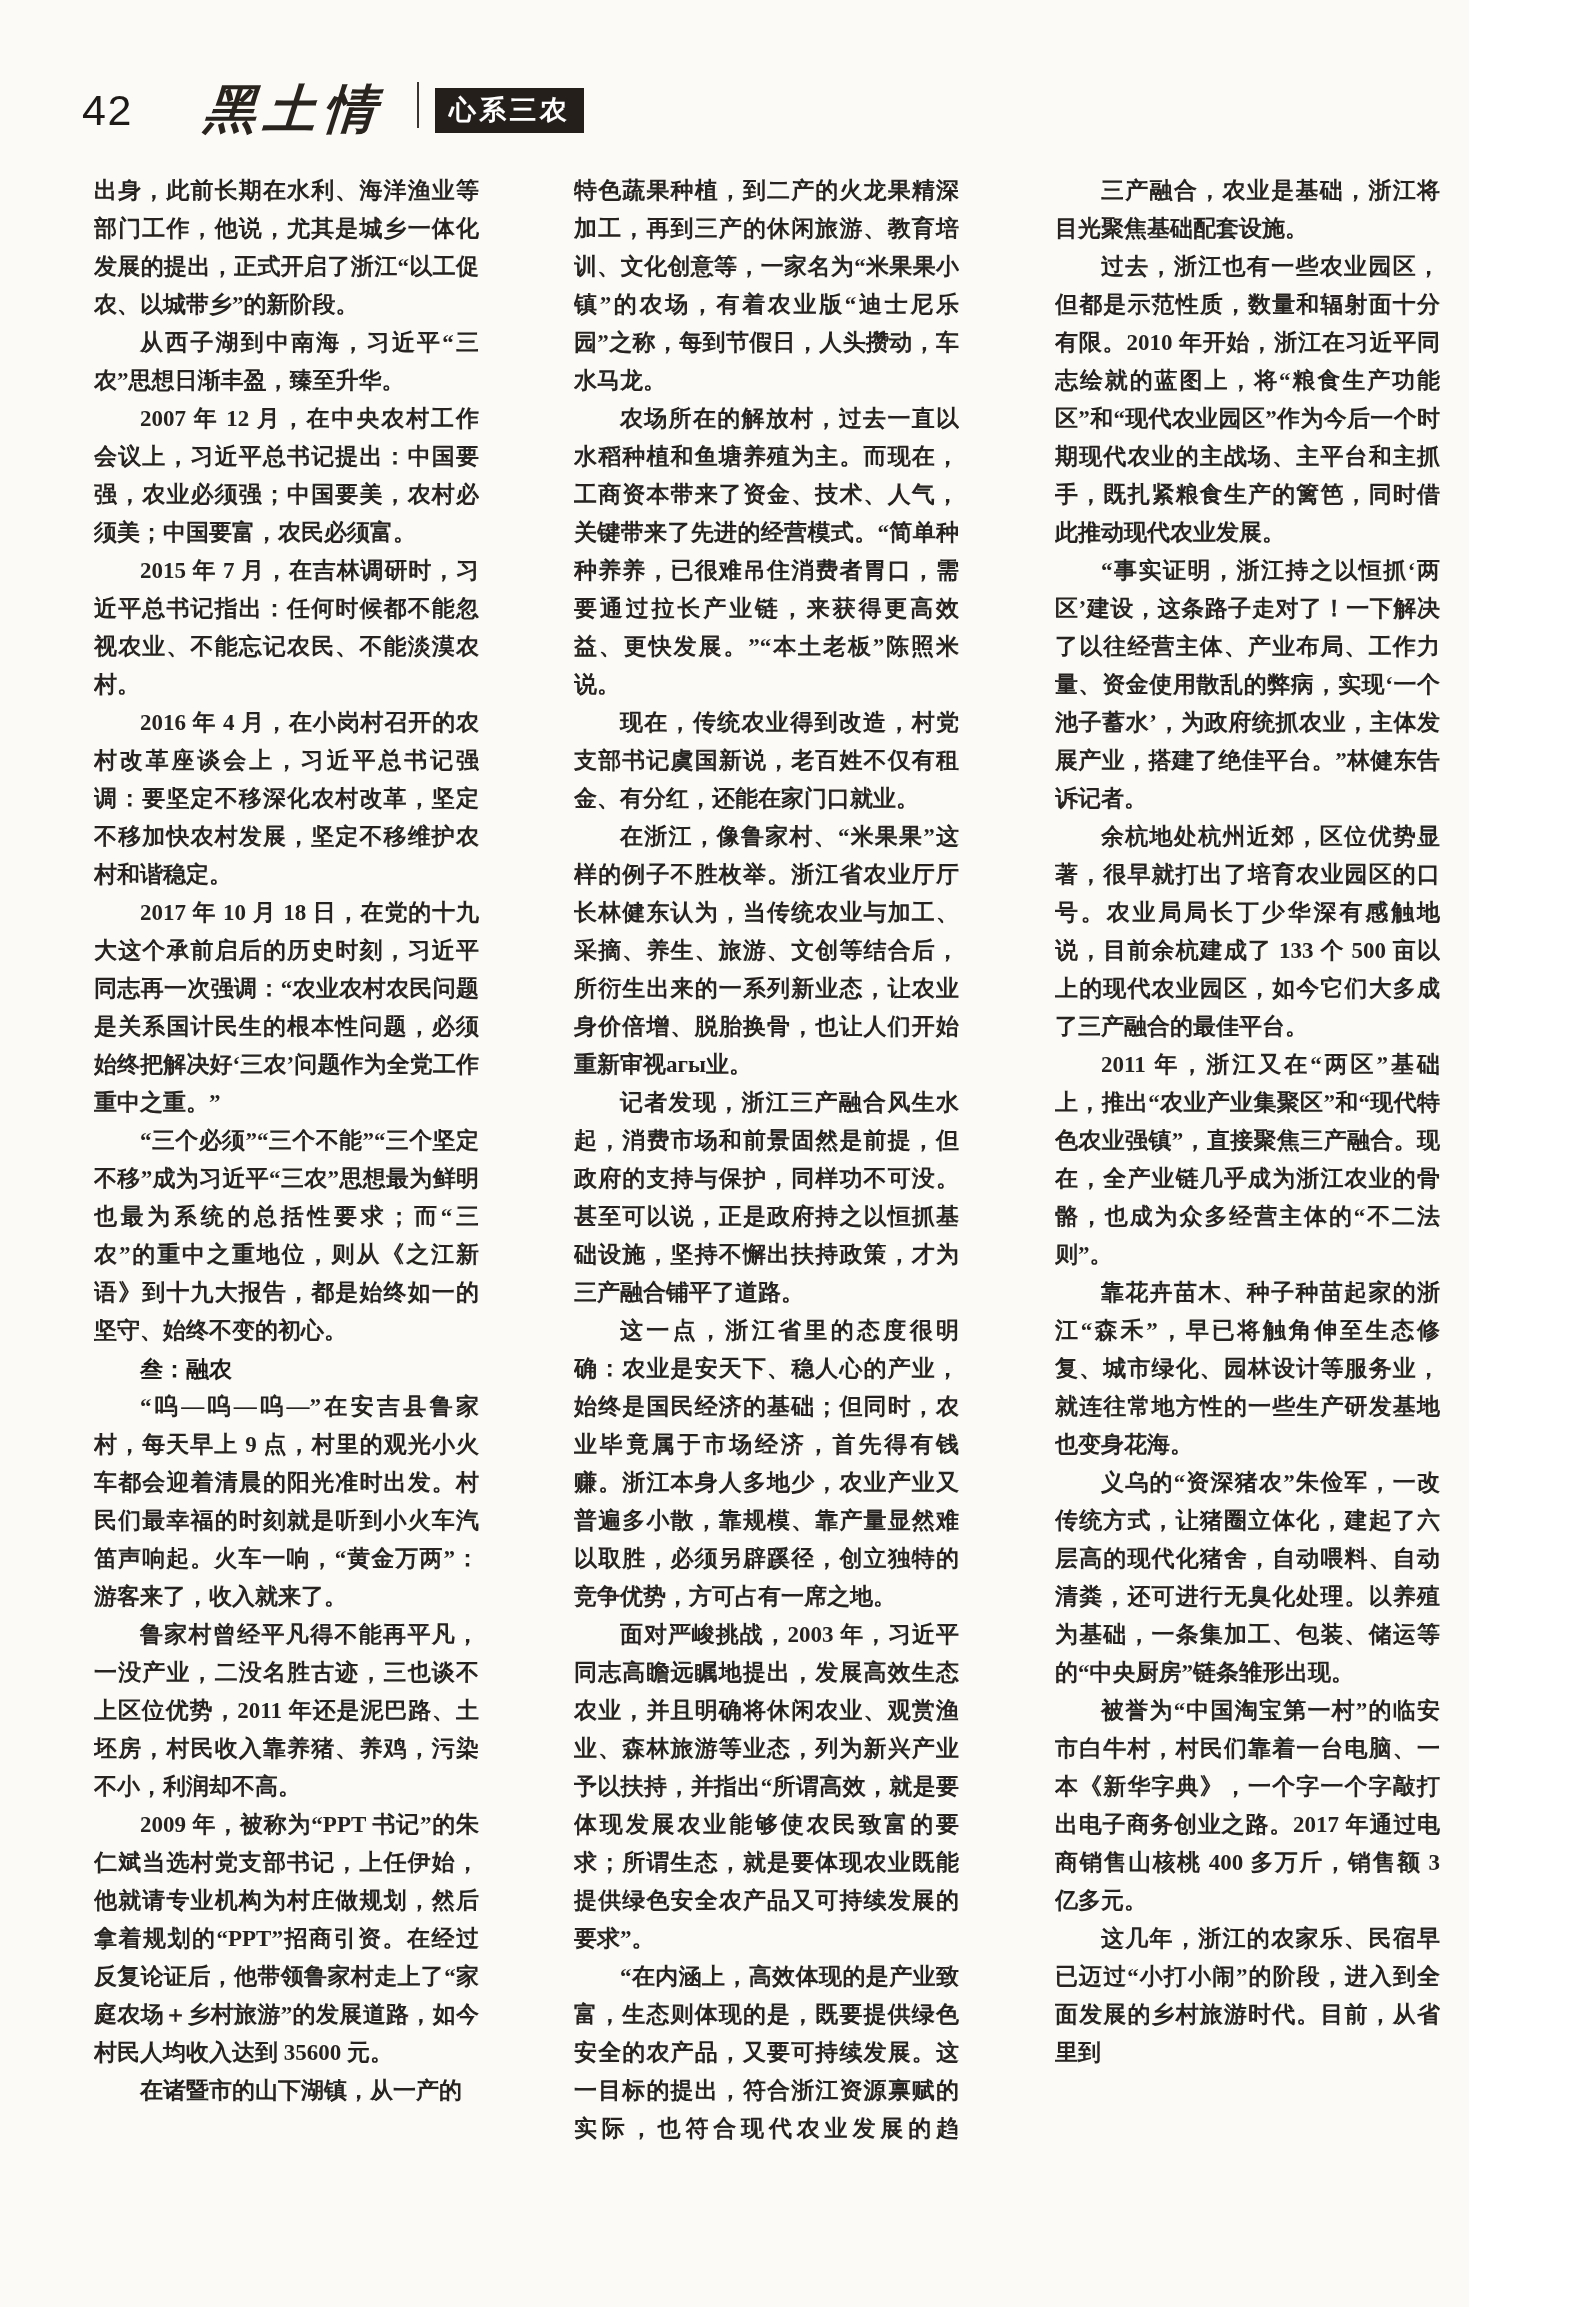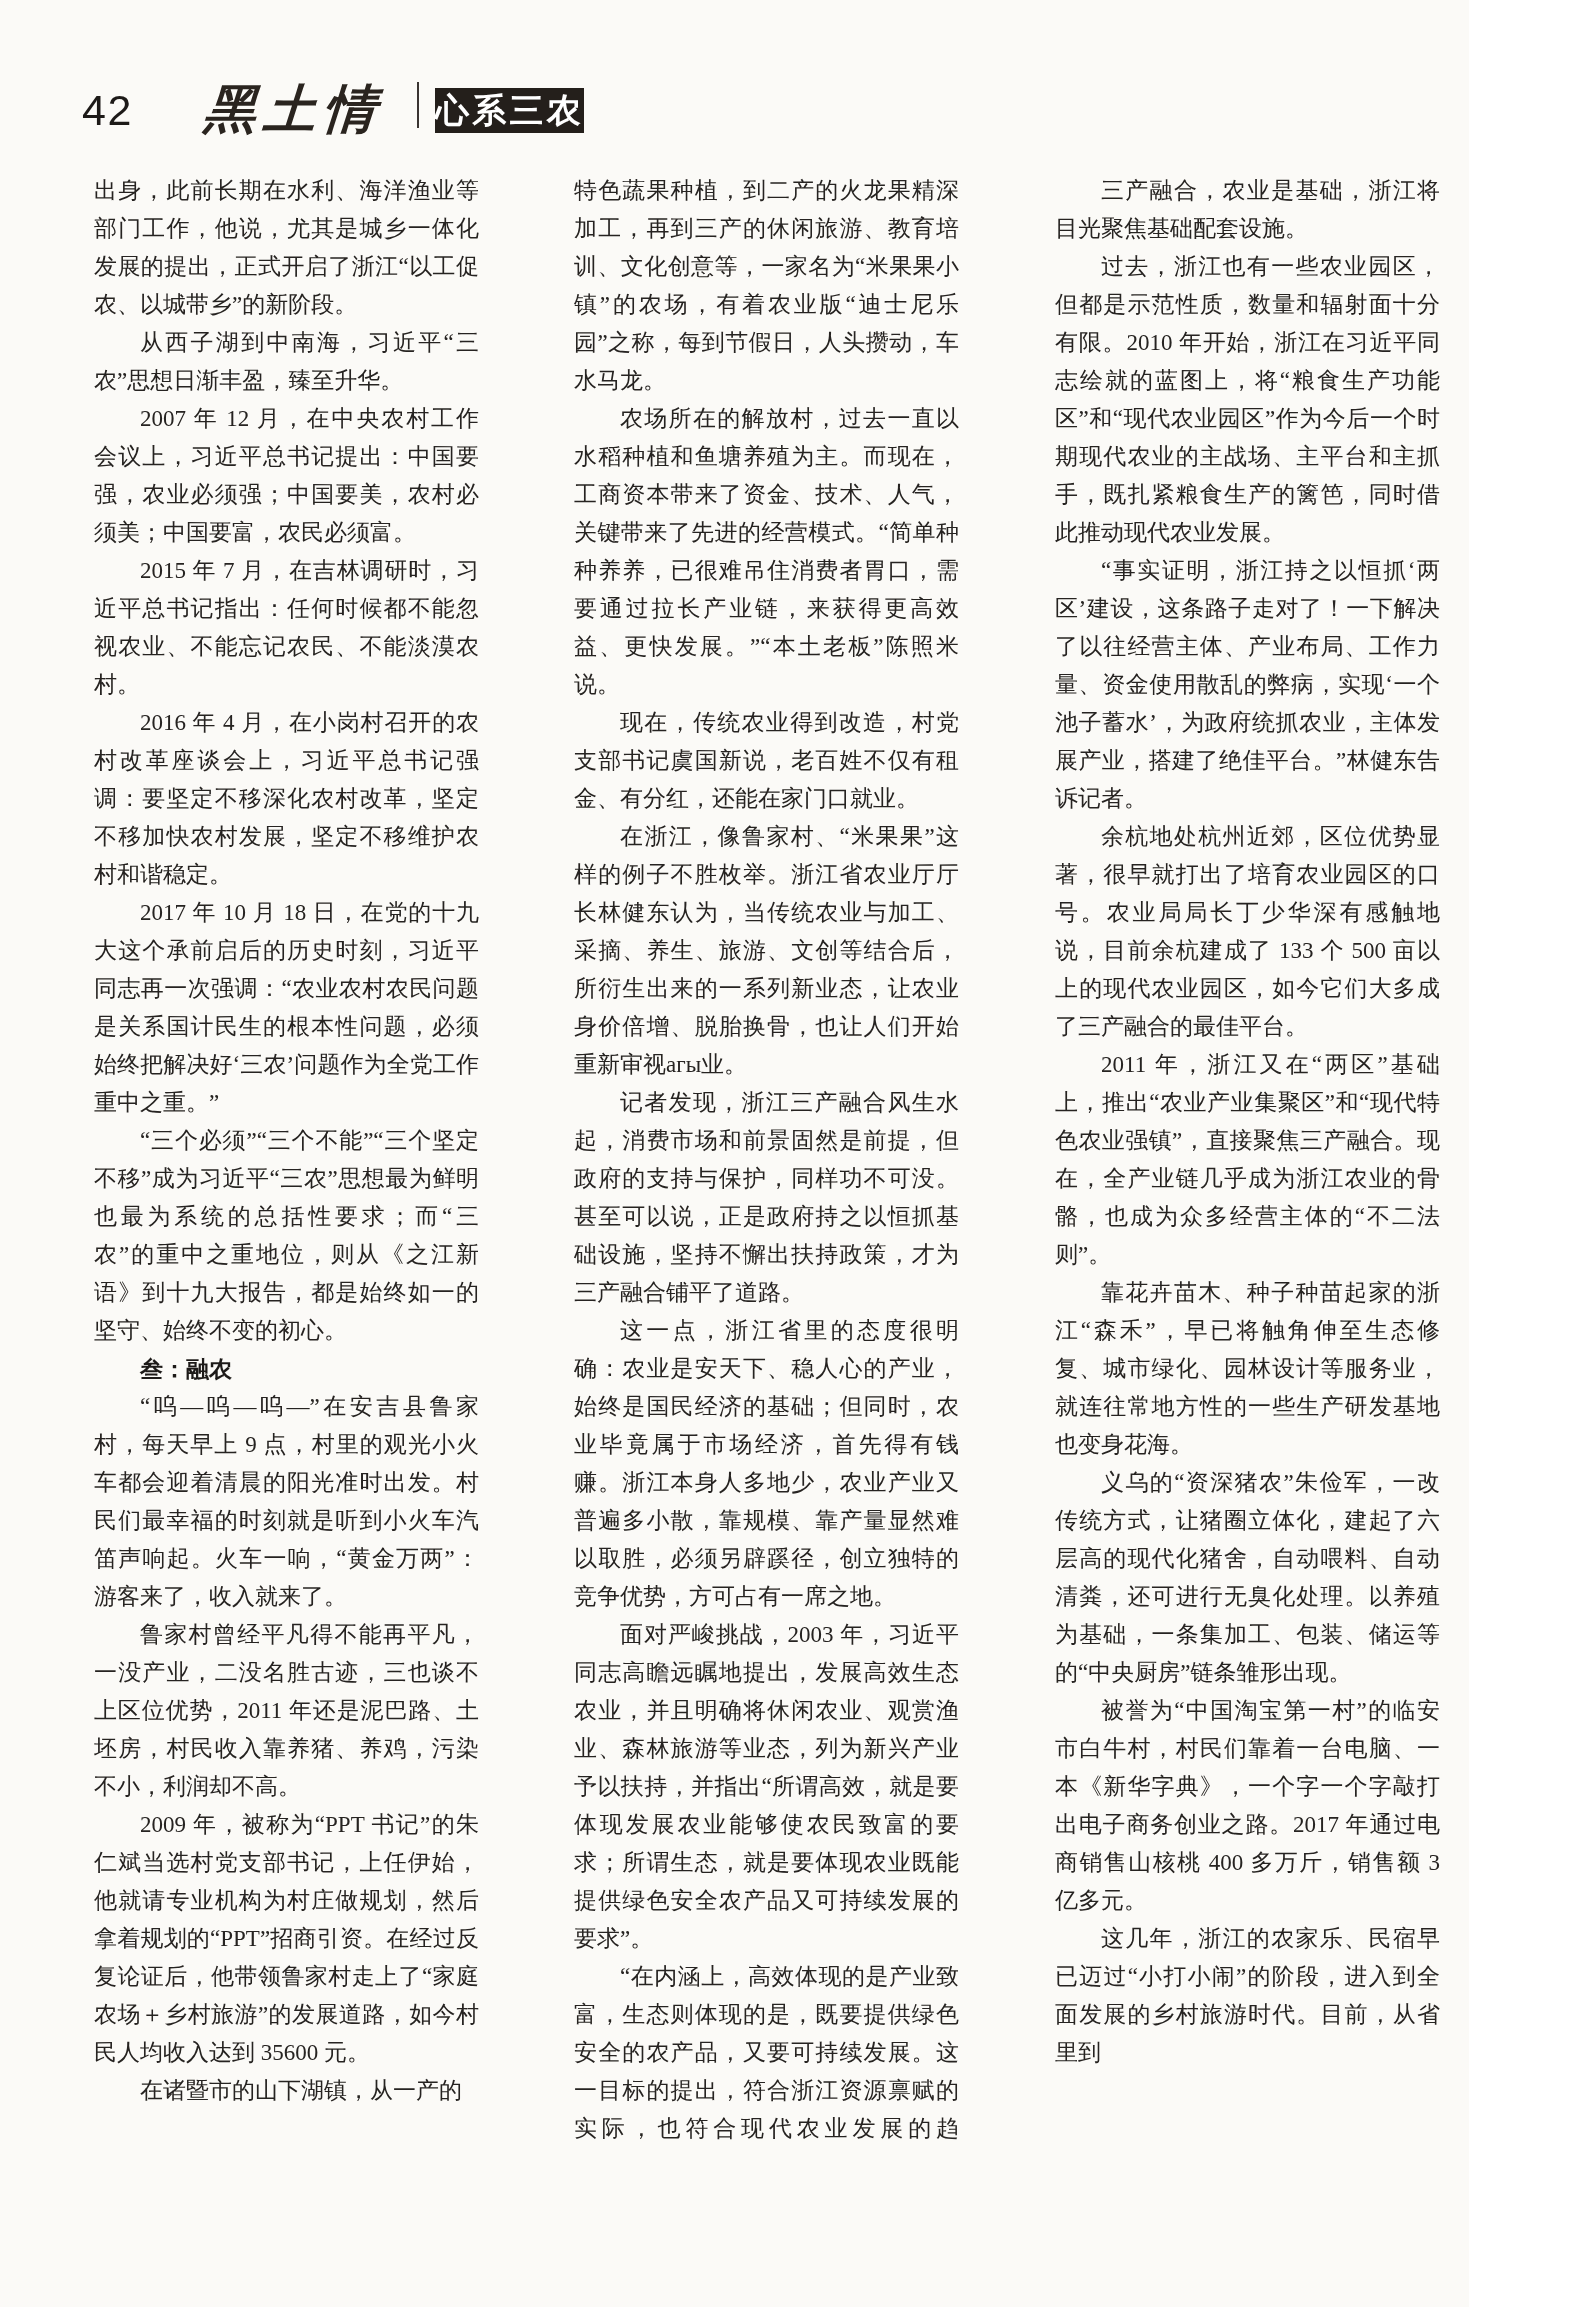--- a/index.html
+++ b/index.html
@@ -50,21 +50,21 @@
   .section-label {
     position: absolute;
     left: 435px;
     top: 88px;
     width: 149px;
     height: 45px;
     background: #241f1b;
     color: #ffffff;
     font-family: "Liberation Sans", "DejaVu Sans", sans-serif;
     font-weight: bold;
-    font-size: 34px;
+    font-size: 27px;
     line-height: 45px;
     text-align: center;
     letter-spacing: 3.2px;
     box-sizing: border-box;
   }
   
   .text-column {
     position: absolute;
     top: 172px;
     width: 385px;
@@ -75,20 +75,21 @@
   .col-1 { left: 574px; }
   .col-2 { left: 1055px; }
   .para {
     margin: 0;
     font-size: 23px;
     line-height: 38px;
     text-align: justify;
     text-indent: 2em;
     color: #262321;
     word-break: break-all;
+    font-weight: bold;
   }
   .para.cont { text-indent: 0; }
   .para.heading {
     font-weight: bold;
     font-family: "Liberation Sans", "DejaVu Sans", sans-serif;
     color: #1d1a18;
   }
 </style>
 </head>
 <body>

